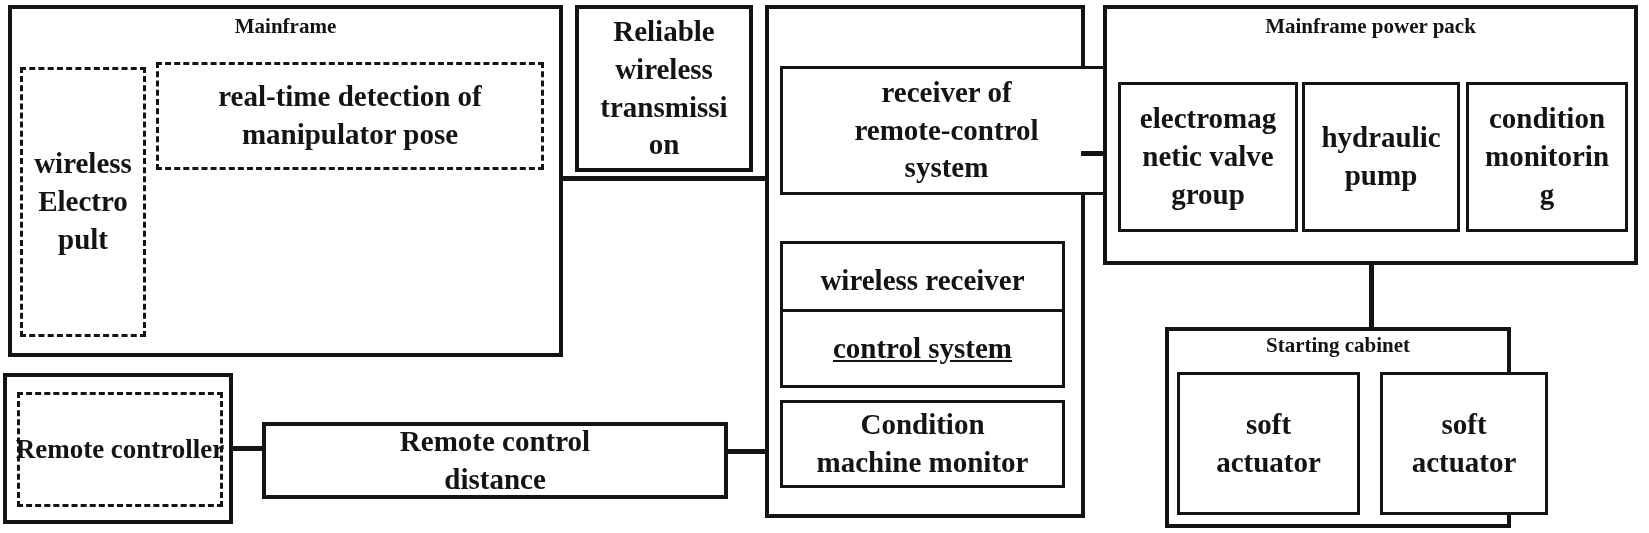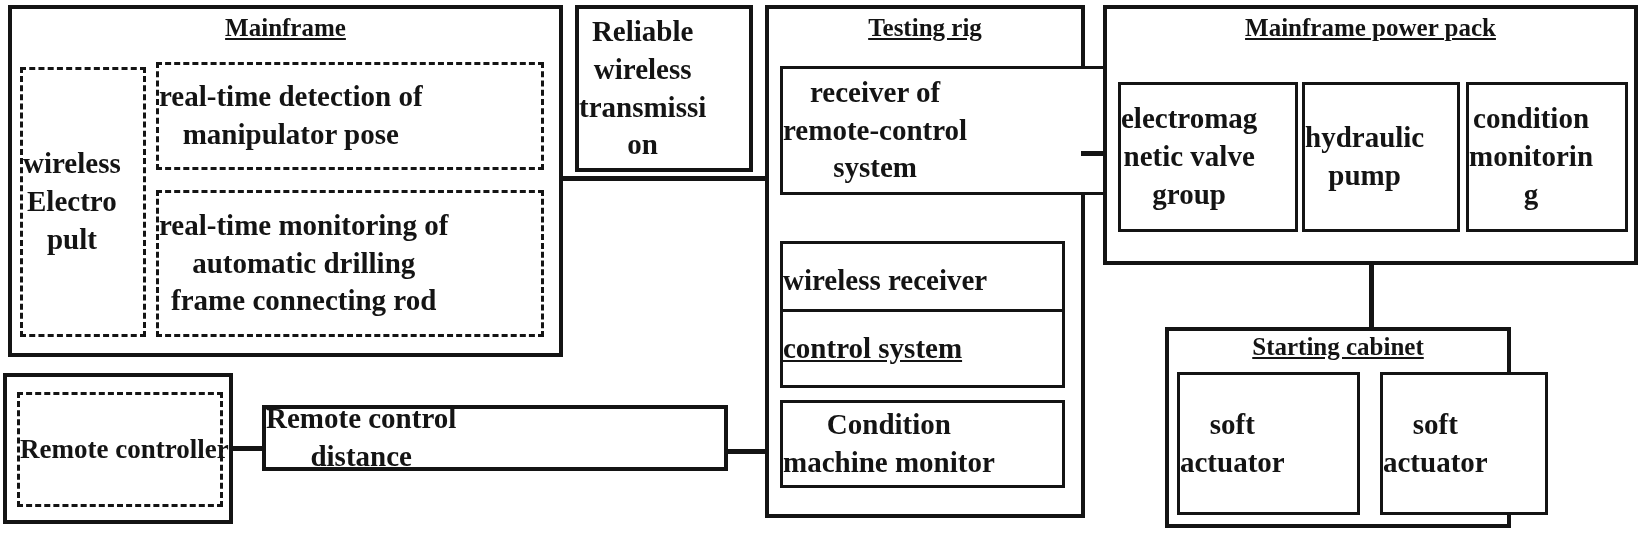--- a/index.html
+++ b/index.html
@@ -15,68 +15,61 @@
     overflow:hidden;
   }
   .box{
     position:absolute;
     box-sizing:border-box;
     border:4px solid #141414;
     background:#ffffff;
   }
   .box.thin{border-width:3px;}
   .box.dashed{border:3px dashed #141414;background:transparent;}
-  .center{display:flex;align-items:center;}
+  .center{display:flex;align-items:center;justify-content:center;}
   .lbl{
     white-space:pre-line;
     text-align:center;
     font-size:29px;
     line-height:1.30;
   }
   .nowrap{white-space:nowrap;font-size:27px;}
   .title{
     position:absolute;left:0;right:0;top:5px;
     text-align:center;
-    font-size:25px;
-    text-decoration:underline;
+    font-size:21px;
   }
   .conn{position:absolute;background:#141414;}
 </style>
 </head>
 <body>
 
 <div class="stage">
 
   <div class="box" style="left:8px;top:5px;width:555px;height:352px;">
     <div class="title">Mainframe</div>
     <div class="box dashed center" style="left:8px;top:58px;width:126px;height:270px;">
       <div class="lbl">wireless
 Electro
 pult</div>
     </div>
     <div class="box dashed center" style="left:144px;top:53px;width:388px;height:108px;">
       <div class="lbl">real-time detection of
 manipulator pose</div>
     </div>
-    <div class="box dashed center" style="left:144px;top:181px;width:388px;height:147px;">
-      <div class="lbl">real-time monitoring of
-automatic drilling
-frame connecting rod</div>
-    </div>
   </div>
 
   <div class="box center" style="left:575px;top:5px;width:178px;height:167px;">
     <div class="lbl">Reliable
 wireless
 transmissi
 on</div>
   </div>
 
   <div class="box" style="left:765px;top:5px;width:320px;height:513px;">
-    <div class="title">Testing rig</div>
     <div class="box thin center" style="left:11px;top:57px;width:333px;height:129px;">
       <div class="lbl">receiver of
 remote-control
 system</div>
     </div>
     <div class="box thin center" style="left:11px;top:203px;width:285px;height:80px;margin-top:29px;">
       <div class="lbl">wireless receiver</div>
     </div>
     <div class="box thin center" style="left:11px;top:300px;width:285px;height:79px;text-decoration:underline;">
       <div class="lbl">control system</div>
@@ -116,21 +109,21 @@
 actuator</div>
     </div>
   </div>
 
   <div class="box" style="left:3px;top:373px;width:230px;height:151px;">
     <div class="box dashed center" style="left:10px;top:15px;width:206px;height:115px;">
       <div class="lbl nowrap">Remote controller</div>
     </div>
   </div>
 
-  <div class="box center" style="left:262px;top:405px;width:466px;height:66px;">
+  <div class="box center" style="left:262px;top:422px;width:466px;height:77px;">
     <div class="lbl">Remote control
 distance</div>
   </div>
 
   <div class="conn" style="left:559px;top:176px;width:210px;height:5px;"></div>
   <div class="conn" style="left:1081px;top:151px;width:26px;height:5px;"></div>
   <div class="conn" style="left:1369px;top:263px;width:5px;height:66px;"></div>
   <div class="conn" style="left:229px;top:446px;width:37px;height:5px;"></div>
   <div class="conn" style="left:724px;top:449px;width:45px;height:5px;"></div>
 

